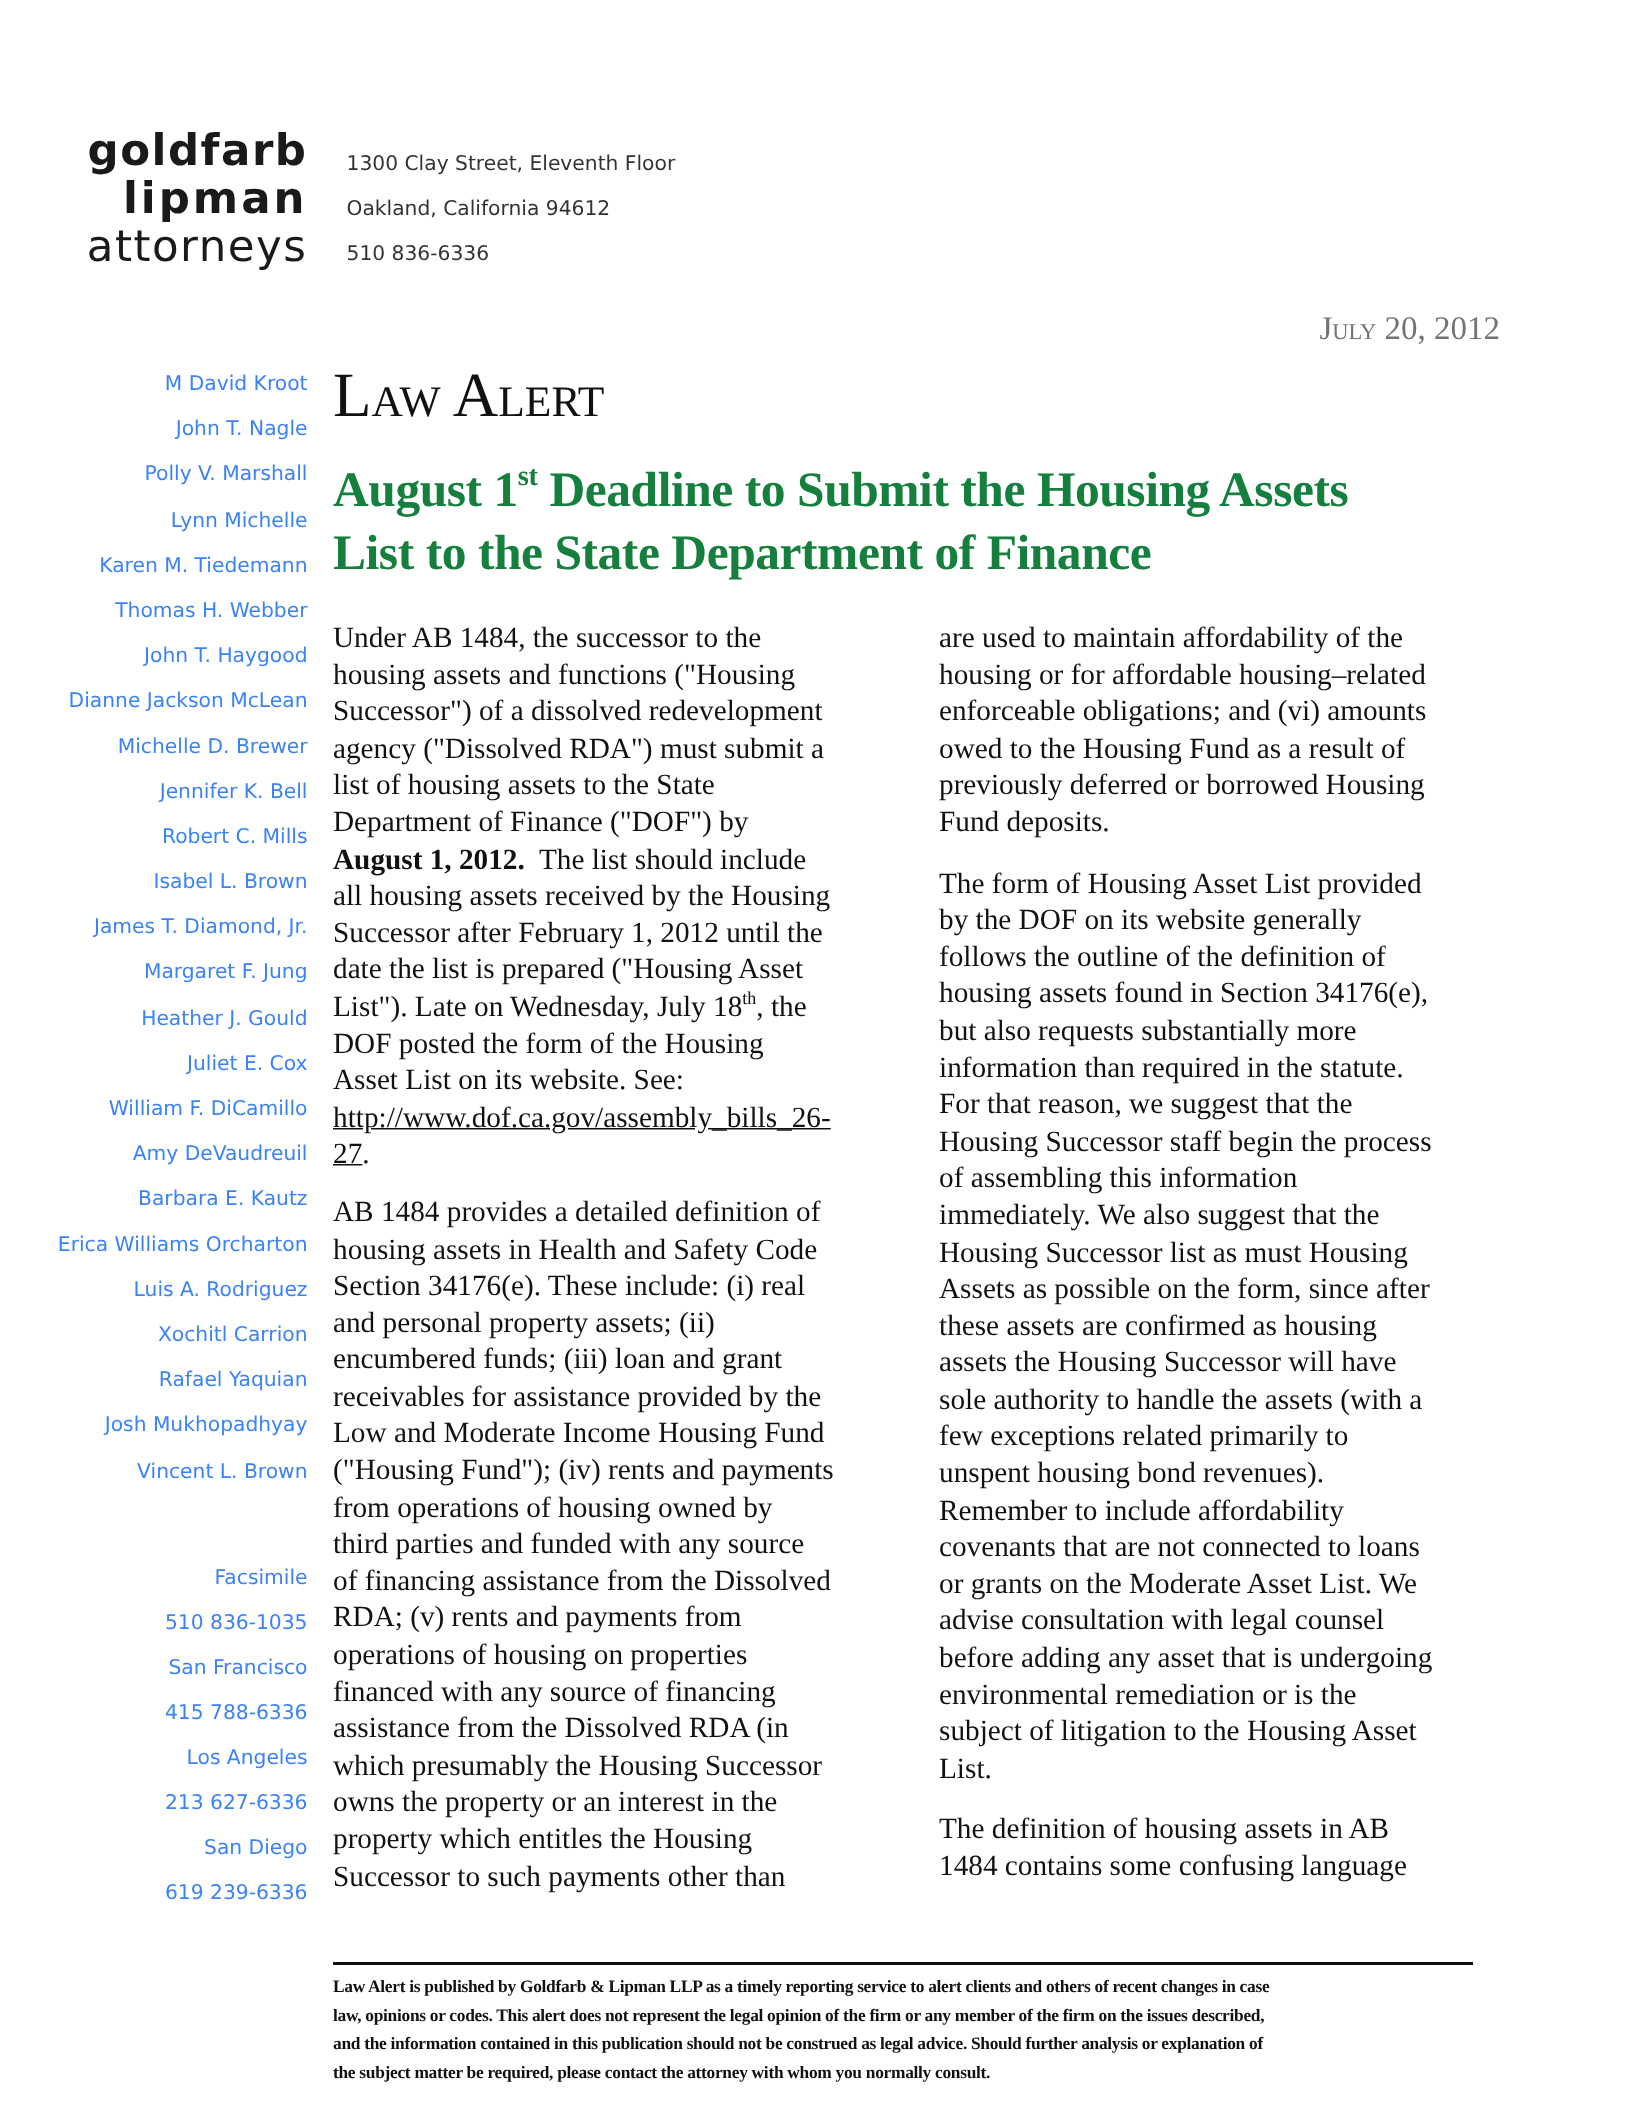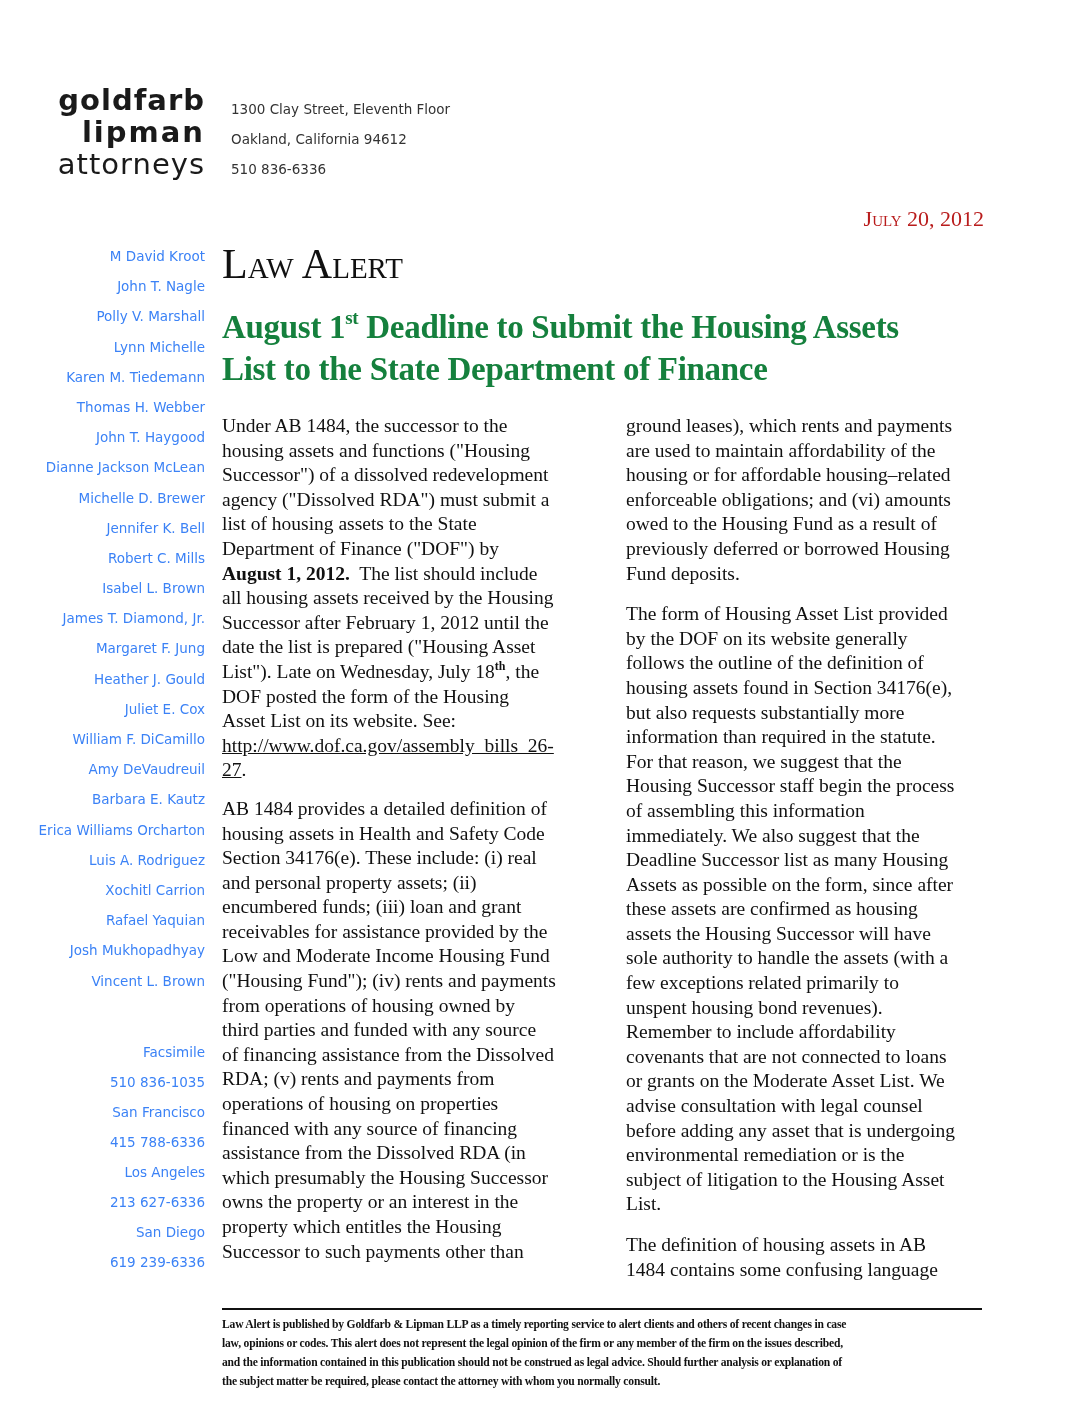--- a/index.html
+++ b/index.html
@@ -6,32 +6,32 @@
   body { width: 1088px; height: 1408px; position: relative; overflow: hidden; color: #111; }
   .logo { position: absolute; left: 40px; top: 84px; width: 165px; text-align: right; font-family: "DejaVu Sans", sans-serif; color: #1a1a1a; }
   .logo .l1 { font-size: 29px; font-weight: bold; line-height: 32px; letter-spacing: 1px; }
   .logo .l2 { font-size: 29px; font-weight: bold; line-height: 32px; letter-spacing: 2px; }
   .logo .l3 { font-size: 29px; font-weight: normal; line-height: 32px; letter-spacing: 1px; }
   .address { position: absolute; left: 231px; top: 94px; font-family: "DejaVu Sans", sans-serif; font-size: 13.5px; color: #333; line-height: 30px; }
   .sidebar { position: absolute; left: 0; top: 244px; width: 205px; text-align: right; font-family: "DejaVu Sans", sans-serif; font-size: 13.5px; color: #3b82f6; }
   .sidebar .name { height: 30.2px; line-height: 24px; white-space: nowrap; }
   .sidebar .contacts { position: absolute; top: 796px; right: 0; width: 205px; }
   .sidebar .contacts .c { height: 30px; line-height: 24px; white-space: nowrap; }
-  .date { position: absolute; right: 104px; top: 206px; font-family: "Liberation Serif", serif; font-size: 22px; color: #b91c1c; font-variant: small-caps; letter-spacing: 0px; }
+  .date { position: absolute; right: 88px; top: 206px; font-family: "Liberation Serif", serif; font-size: 22px; color: #737373; font-variant: small-caps; letter-spacing: 0px; }
   .law-alert { position: absolute; left: 222px; top: 240px; font-family: "Liberation Serif", serif; font-size: 42px; font-variant: small-caps; color: #111; line-height: 48px; }
   .headline { position: absolute; left: 222px; top: 306px; width: 780px; font-family: "Liberation Serif", serif; font-size: 33px; font-weight: bold; line-height: 42px; color: #15803d; letter-spacing: -0.3px; }
   .headline sup { font-size: 19px; line-height: 0; vertical-align: 14px; }
   .col { position: absolute; top: 414px; font-family: "Liberation Serif", serif; font-size: 19.5px; line-height: 24.6px; color: #111; }
   .col-left { left: 222px; width: 372px; }
   .col-right { left: 626px; width: 372px; }
   .col p { margin: 0 0 14px 0; }
   .col .line { display: block; white-space: nowrap; }
   .col .b { font-weight: bold; }
   .col a { color: #111; }
-  .col sup { font-size: 12px; line-height: 0; vertical-align: 8px; font-weight: bold; }
+  .col sup { font-size: 12px; line-height: 0; vertical-align: 8px; font-weight: normal; }
   .rule { position: absolute; left: 222px; top: 1308px; width: 760px; height: 2px; background: #111; }
   .footer-note { position: absolute; left: 222px; top: 1315px; width: 770px; font-family: "Liberation Serif", serif; font-size: 11.6px; line-height: 19px; color: #111; font-weight: bold; letter-spacing: -0.2px; }
   .footer-note .line { display: block; white-space: nowrap; }
 </style>
 </head>
 <body>
 
 <div class="logo">
   <div class="l1">goldfarb</div>
   <div class="l2">lipman</div>
@@ -129,40 +129,39 @@
     <span class="line">assistance from the Dissolved RDA (in</span>
     <span class="line">which presumably the Housing Successor</span>
     <span class="line">owns the property or an interest in the</span>
     <span class="line">property which entitles the Housing</span>
     <span class="line">Successor to such payments other than</span>
   </p>
 </div>
 
 <div class="col col-right">
   <p>
-    <span class="line">ground leases), which rents and payments</span>
     <span class="line">are used to maintain affordability of the</span>
     <span class="line">housing or for affordable housing–related</span>
     <span class="line">enforceable obligations; and (vi) amounts</span>
     <span class="line">owed to the Housing Fund as a result of</span>
     <span class="line">previously deferred or borrowed Housing</span>
     <span class="line">Fund deposits.</span>
   </p>
   <p style="margin-top:16px;">
     <span class="line">The form of Housing Asset List provided</span>
     <span class="line">by the DOF on its website generally</span>
     <span class="line">follows the outline of the definition of</span>
     <span class="line">housing assets found in Section 34176(e),</span>
     <span class="line">but also requests substantially more</span>
     <span class="line">information than required in the statute.</span>
     <span class="line">For that reason, we suggest that the</span>
     <span class="line">Housing Successor staff begin the process</span>
     <span class="line">of assembling this information</span>
     <span class="line">immediately.  We also suggest that the</span>
-    <span class="line">Deadline Successor list as many Housing</span>
+    <span class="line">Housing Successor list as must Housing</span>
     <span class="line">Assets as possible on the form, since after</span>
     <span class="line">these assets are confirmed as housing</span>
     <span class="line">assets the Housing Successor will have</span>
     <span class="line">sole authority to handle the assets (with a</span>
     <span class="line">few exceptions related primarily to</span>
     <span class="line">unspent housing bond revenues).</span>
     <span class="line">Remember to include affordability</span>
     <span class="line">covenants that are not connected to loans</span>
     <span class="line">or grants on the Moderate Asset List.  We</span>
     <span class="line">advise consultation with legal counsel</span>

